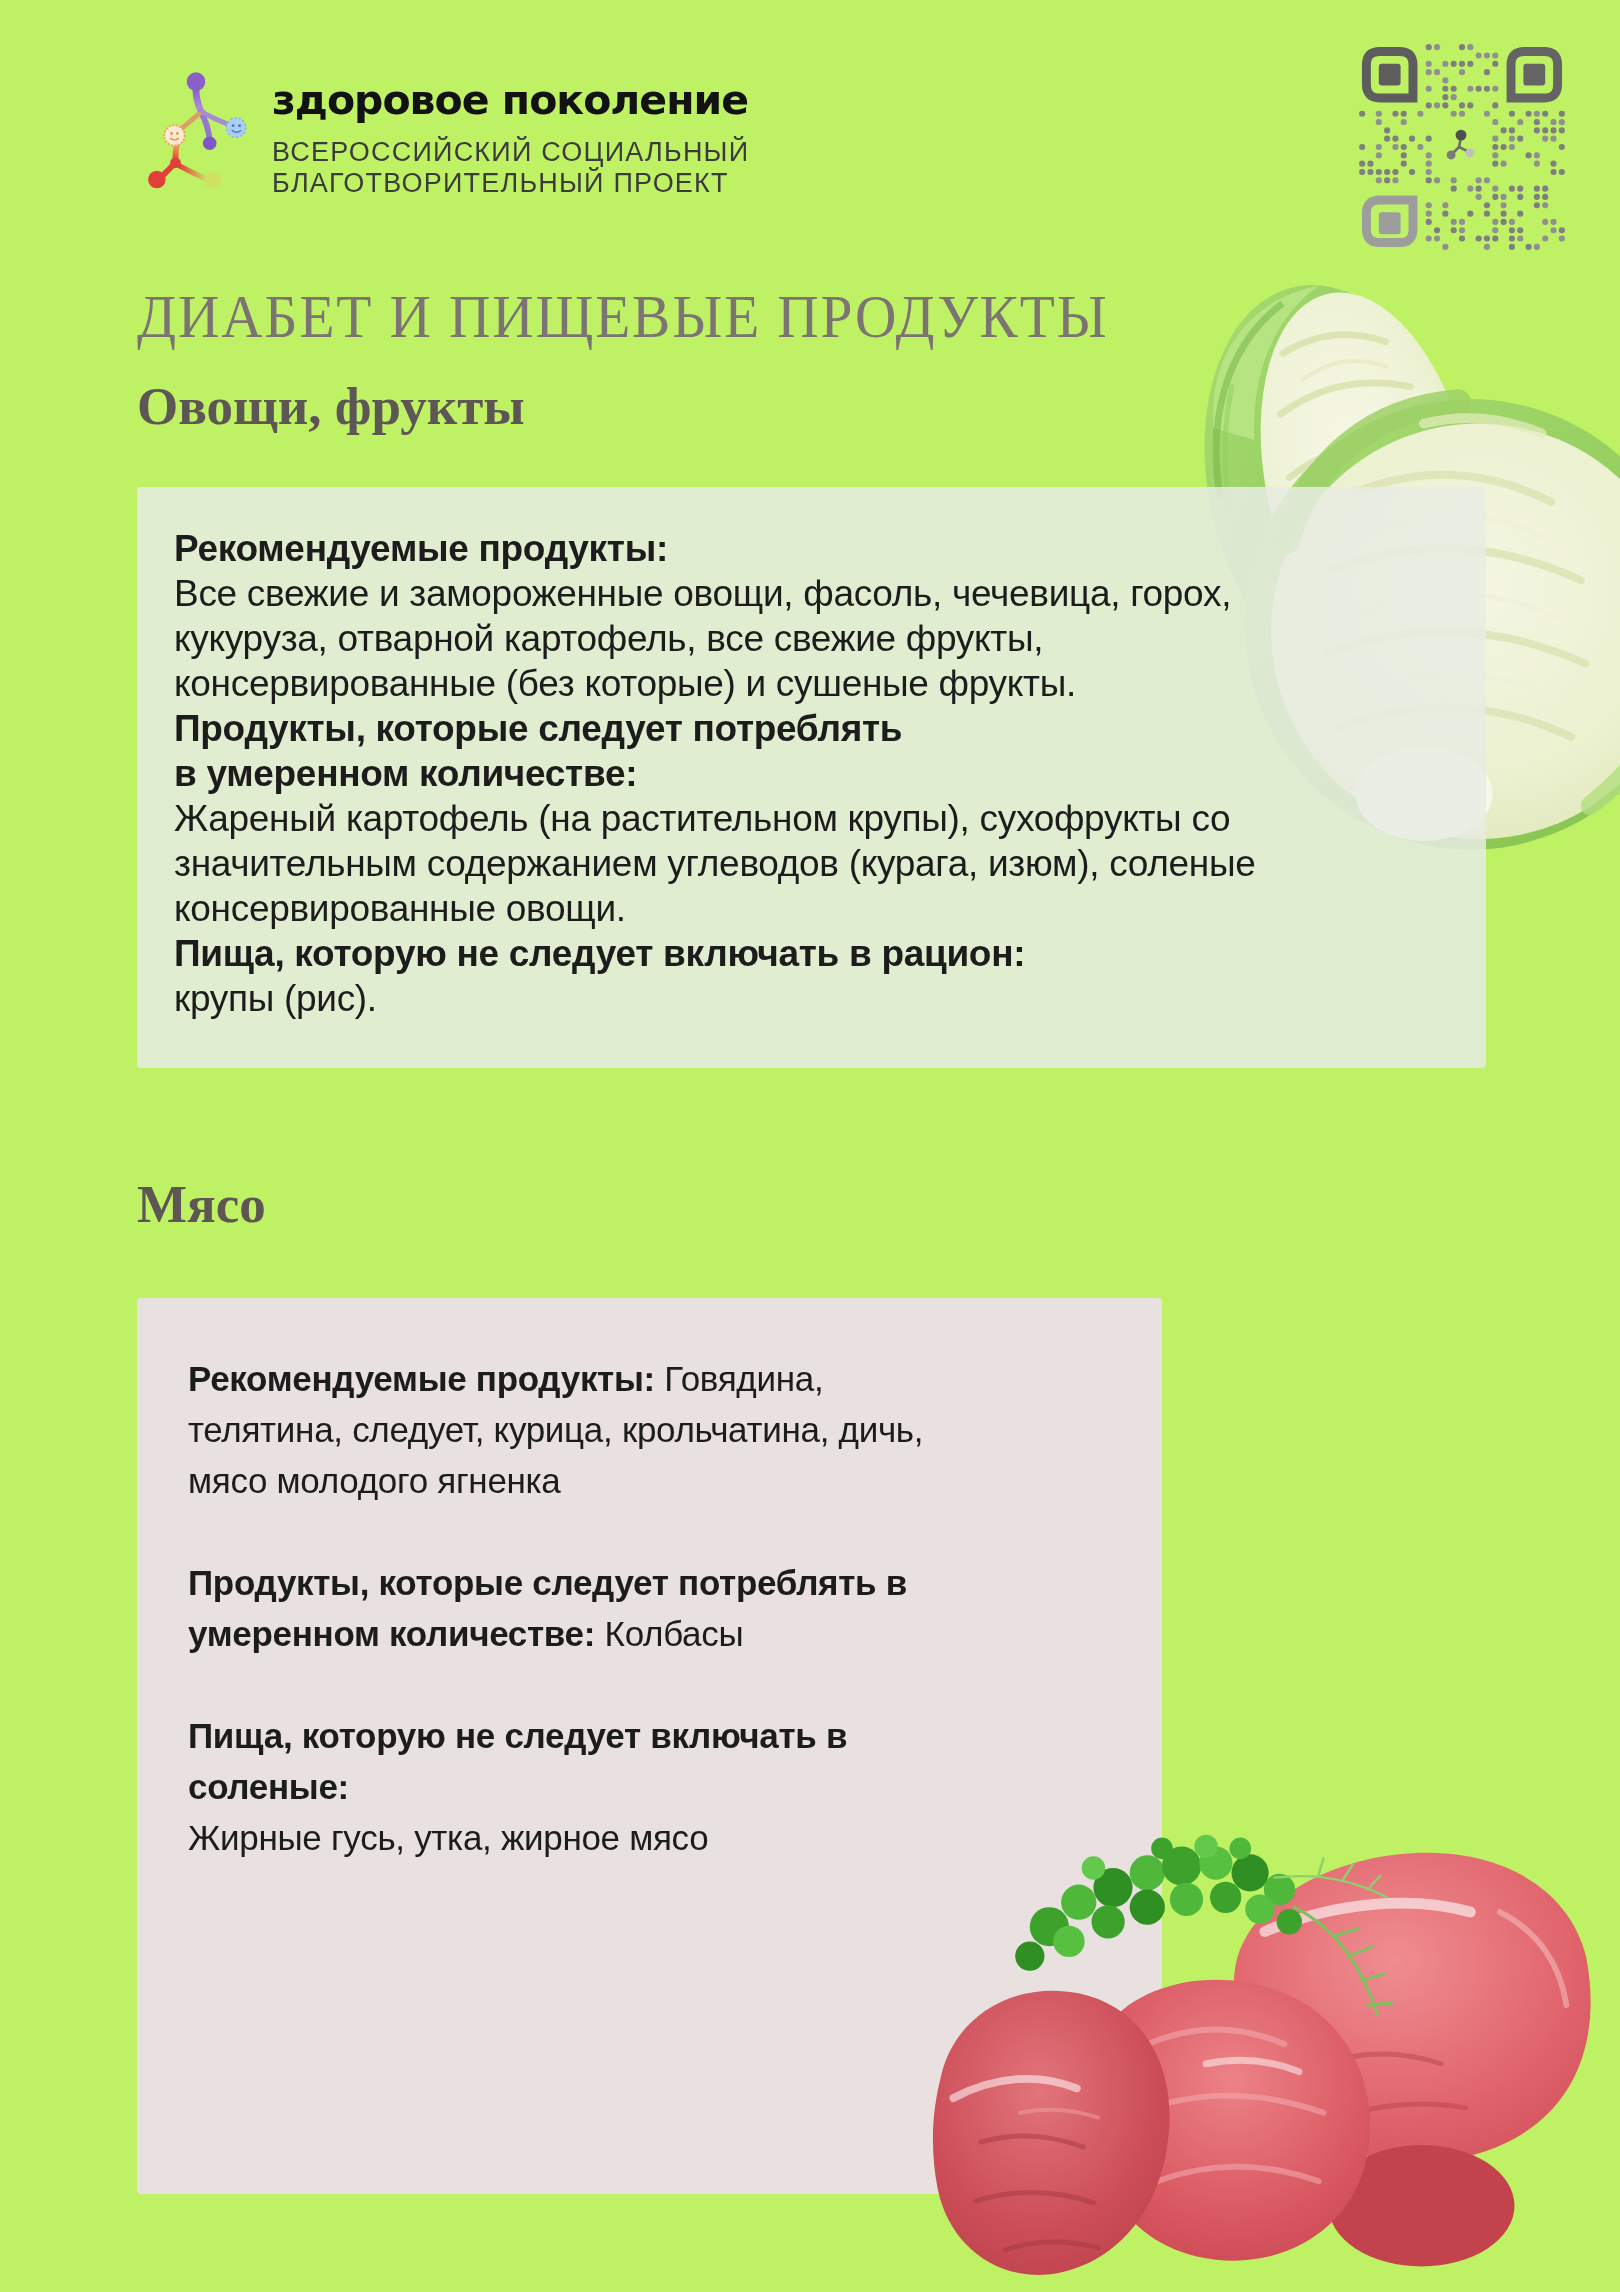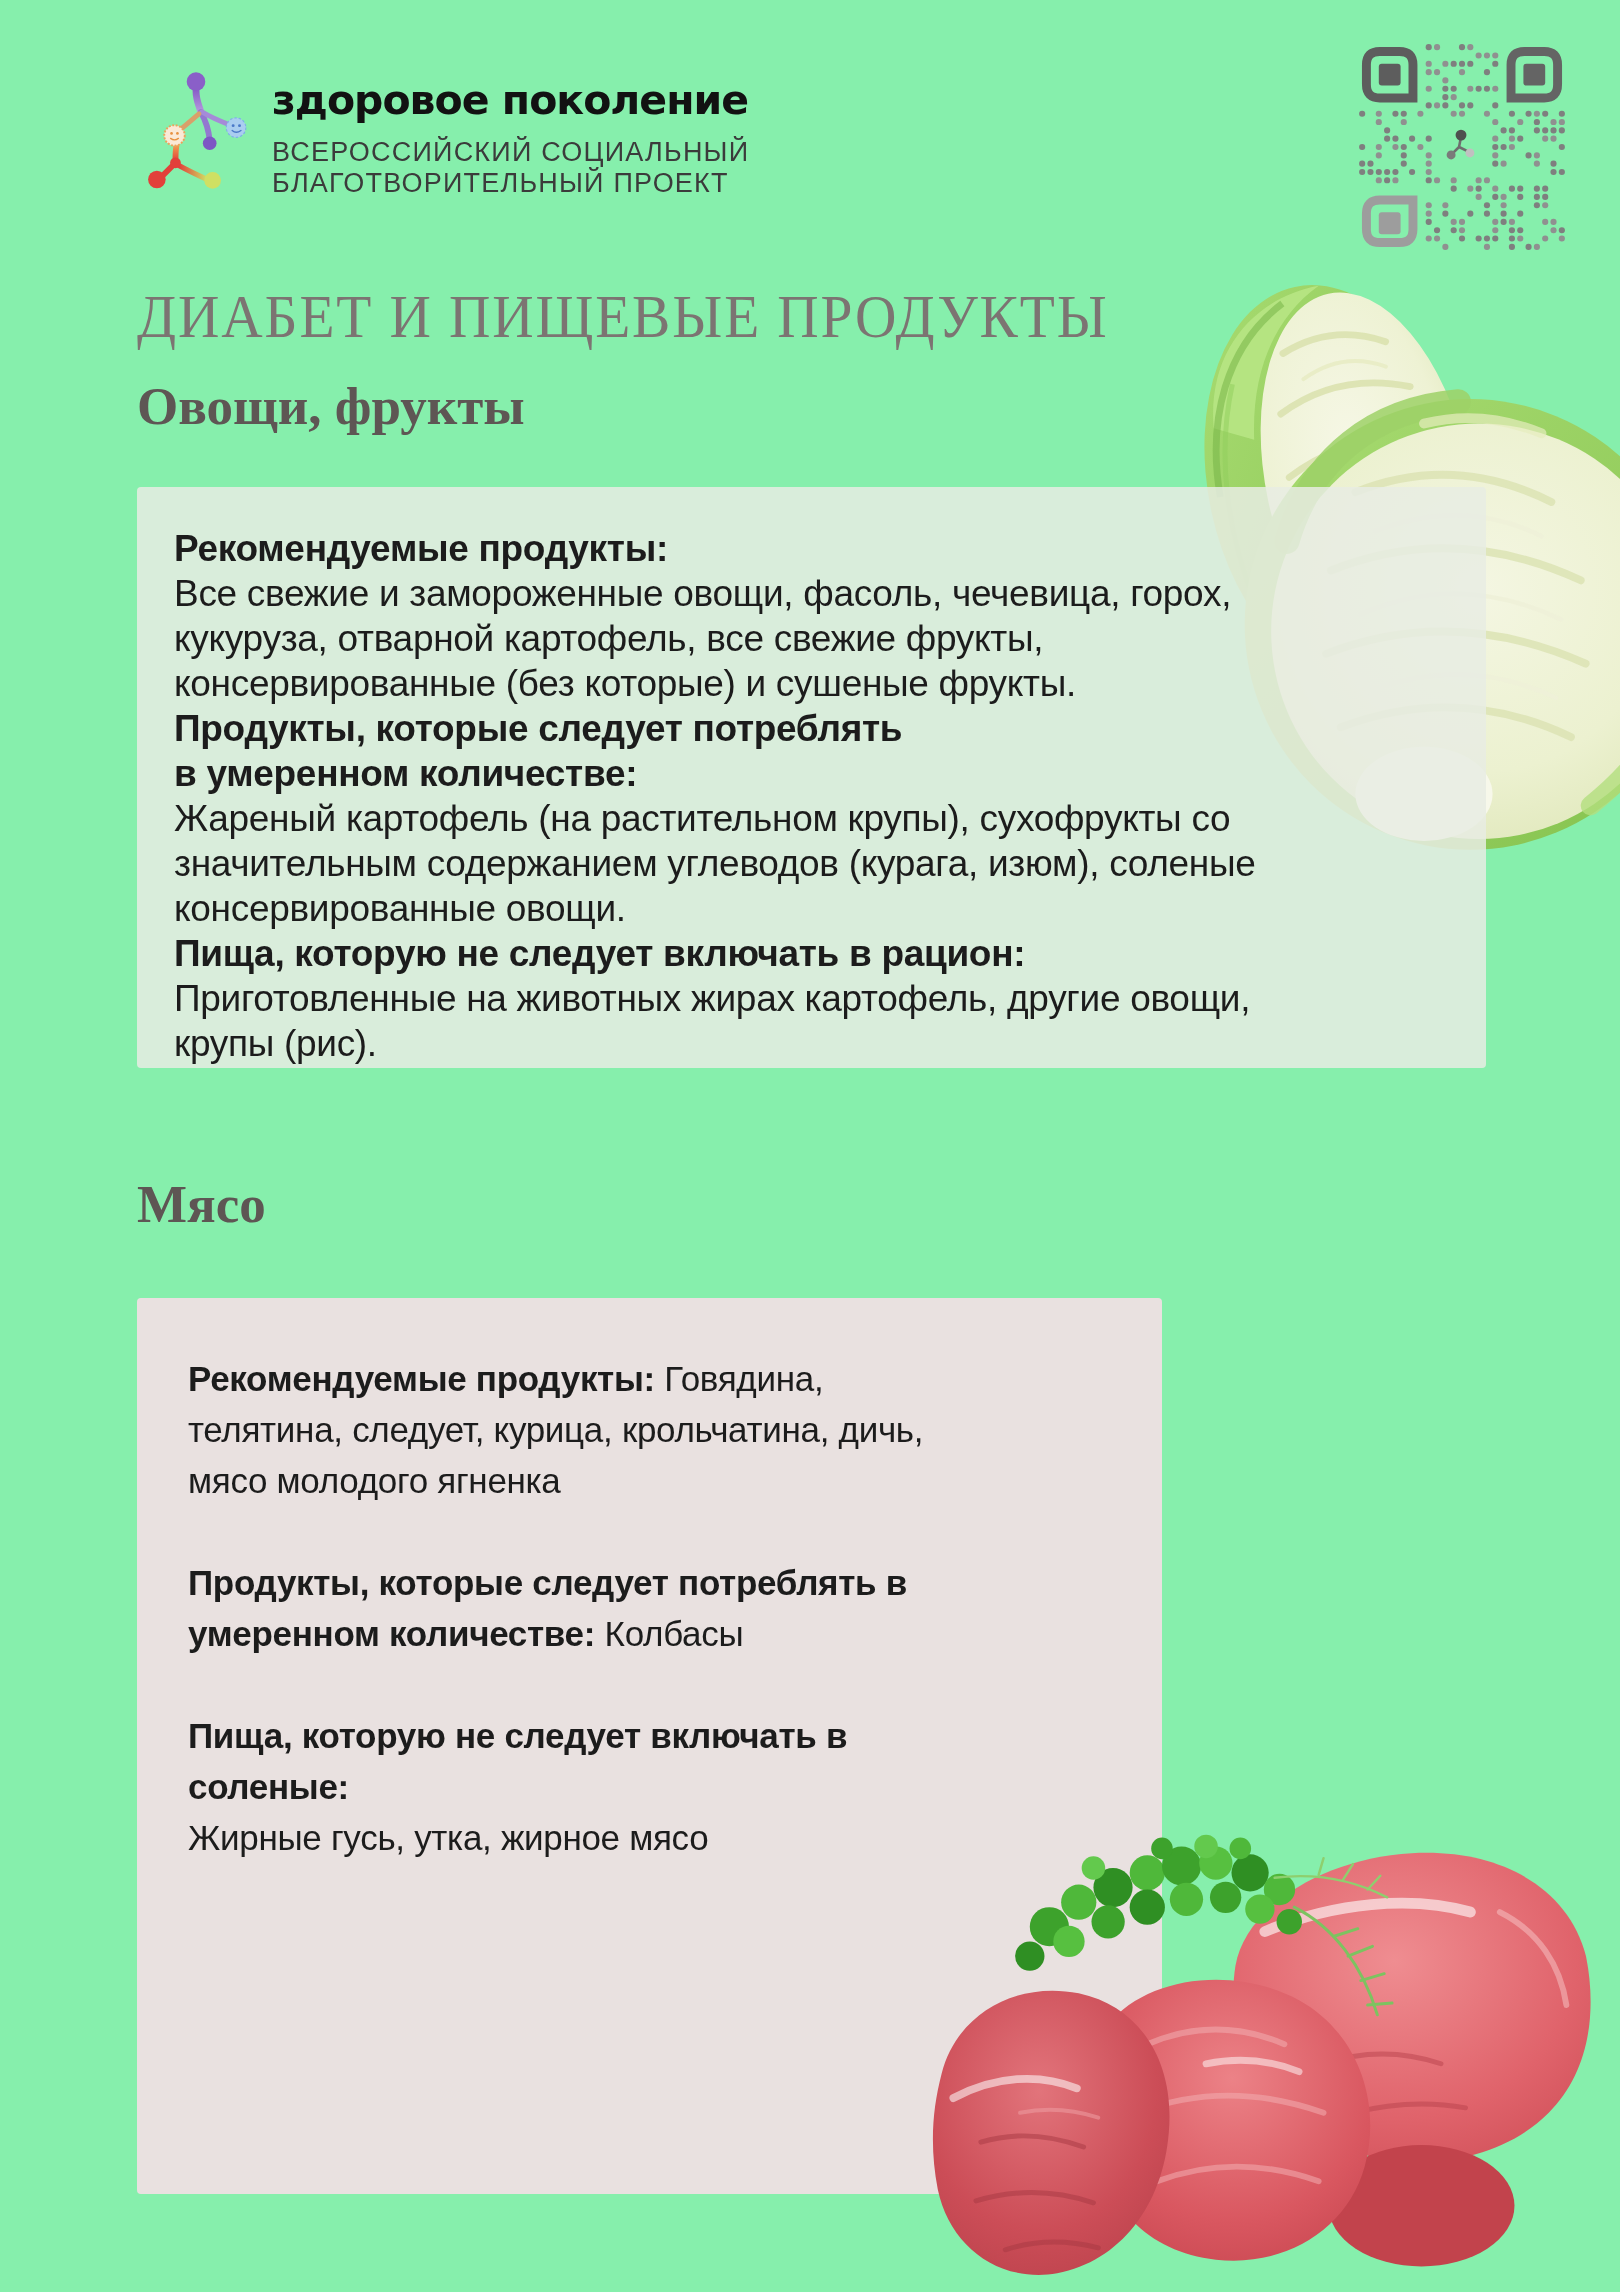--- a/index.html
+++ b/index.html
@@ -1,16 +1,16 @@
 <!DOCTYPE html>
 <html><head>
 <meta charset="utf-8">
 <style>
   html,body{margin:0;padding:0;background:#ffffff;}
-  .page{position:relative;width:1620px;height:2293px;background:#86efac;overflow:hidden;
+  .page{position:relative;width:1620px;height:2293px;background:#bef264;overflow:hidden;
         font-family:"Liberation Sans","DejaVu Sans",sans-serif;}
 
   
   .logo-icon{position:absolute;left:108px;top:49px;width:176px;height:167px;}
   .brand-text{position:absolute;left:272px;top:78px;}
   .brand-name{font-family:"DejaVu Sans","Liberation Sans",sans-serif;font-weight:bold;
               font-size:41px;letter-spacing:-1px;color:#121212;line-height:1.1;}
   .brand-sub{margin-top:13.7px;font-size:27px;letter-spacing:1.2px;color:#3b3b3b;line-height:31px;}
 
   
@@ -328,21 +328,20 @@
     <div class="ln"><span class="b">Рекомендуемые продукты:</span><span></span></div>
     <div class="ln"><span class="b"></span><span>Все свежие и замороженные овощи, фасоль, чечевица, горох,</span></div>
     <div class="ln"><span class="b"></span><span>кукуруза, отварной картофель, все свежие фрукты,</span></div>
     <div class="ln"><span class="b"></span><span>консервированные (без которые) и сушеные фрукты.</span></div>
     <div class="ln"><span class="b">Продукты, которые следует потреблять</span><span></span></div>
     <div class="ln"><span class="b">в умеренном количестве:</span><span></span></div>
     <div class="ln"><span class="b"></span><span>Жареный картофель (на растительном крупы), сухофрукты со</span></div>
     <div class="ln"><span class="b"></span><span>значительным содержанием углеводов (курага, изюм), соленые</span></div>
     <div class="ln"><span class="b"></span><span>консервированные овощи.</span></div>
     <div class="ln"><span class="b">Пища, которую не следует включать в рацион:</span><span></span></div>
-    <div class="ln"><span class="b"></span><span>Приготовленные на животных жирах картофель, другие овощи,</span></div>
     <div class="ln"><span class="b"></span><span>крупы (рис).</span></div>
   </div>
 
   <div class="box meat-box">
     <div class="ln"><span class="b">Рекомендуемые продукты:</span><span> Говядина,</span></div>
     <div class="ln"><span class="b"></span><span>телятина, следует, курица, крольчатина, дичь,</span></div>
     <div class="ln"><span class="b"></span><span>мясо молодого ягненка</span></div>
     <div class="ln gap"><span class="b">Продукты, которые следует потреблять в</span><span></span></div>
     <div class="ln"><span class="b">умеренном количестве:</span><span> Колбасы</span></div>
     <div class="ln gap"><span class="b">Пища, которую не следует включать в</span><span></span></div>

